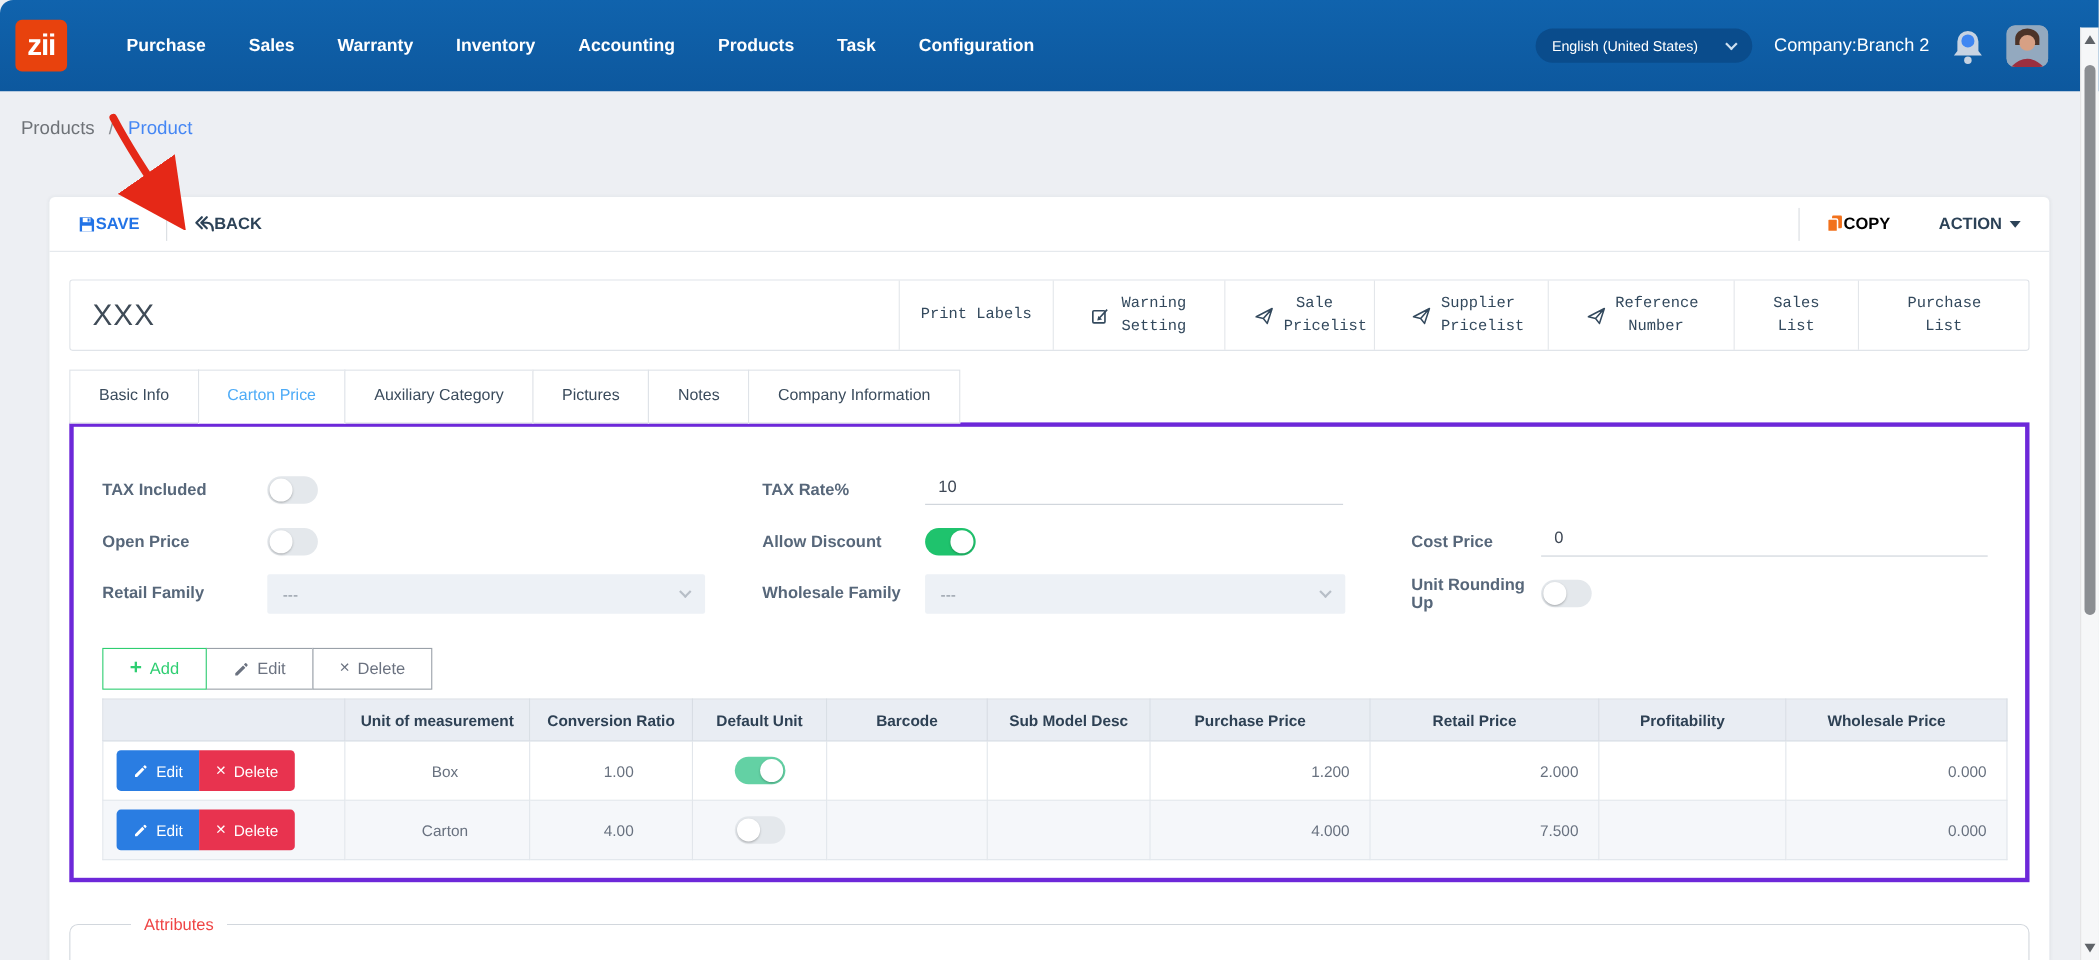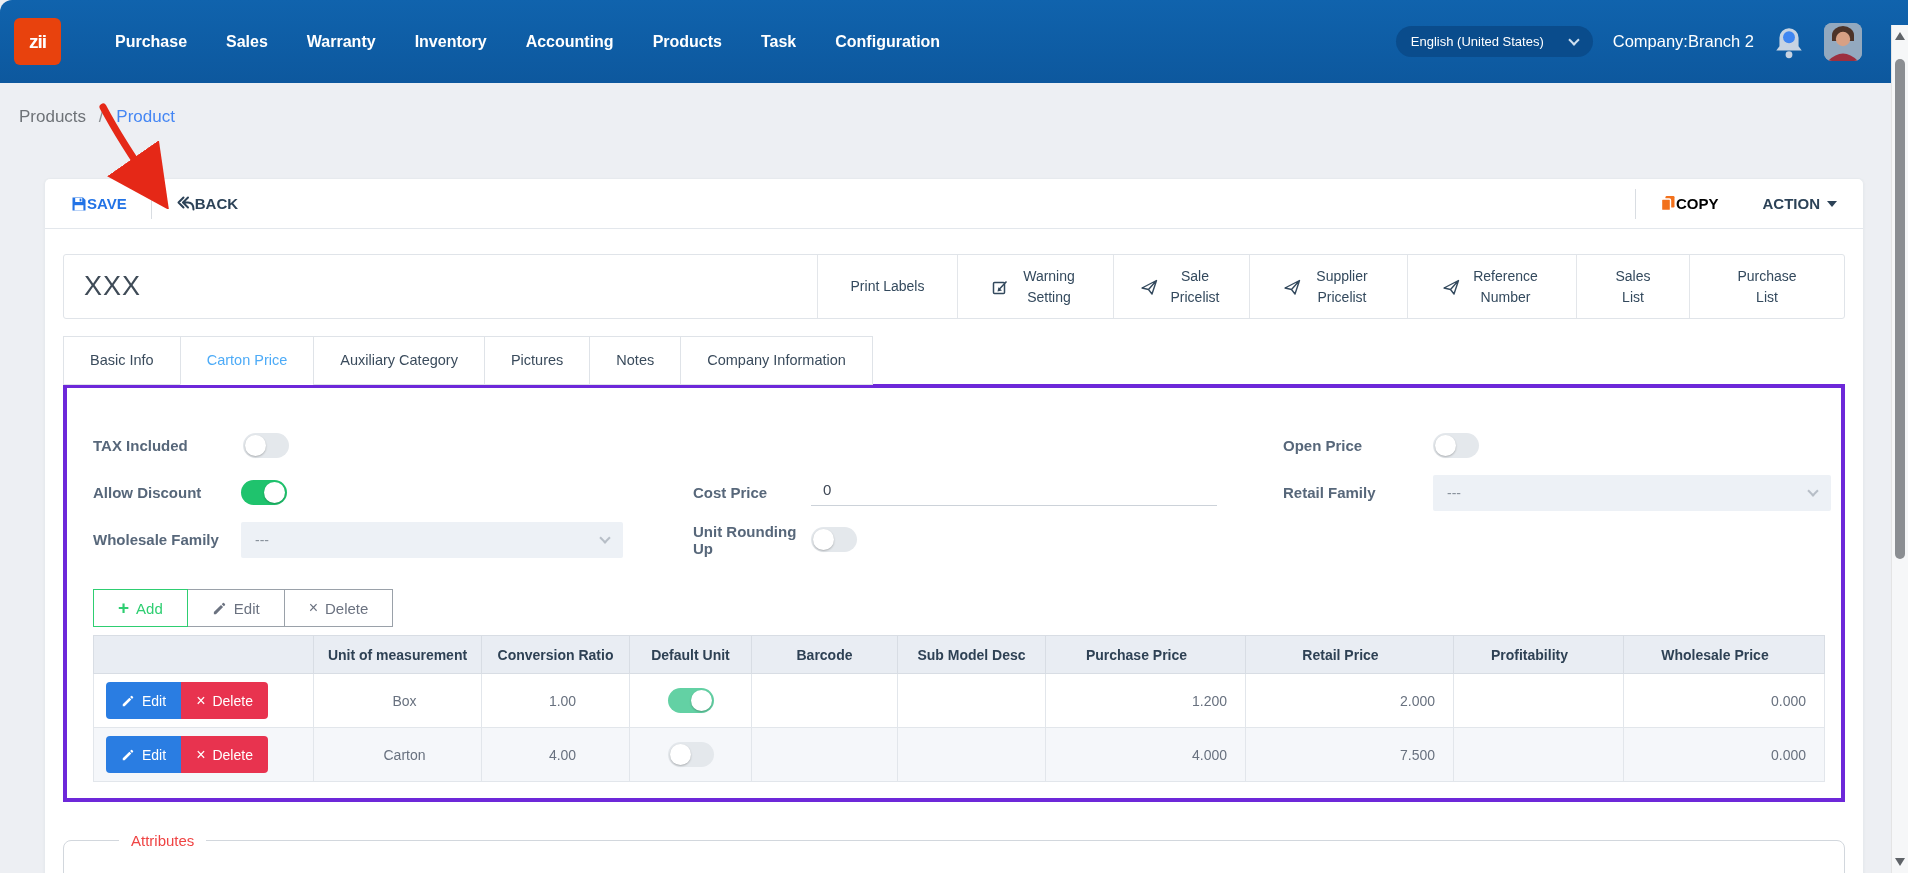--- a/index.html
+++ b/index.html
@@ -5,21 +5,21 @@
   * { margin:0; padding:0; box-sizing:border-box; }
   html,body { width:1908px; height:873px; }
   body { font-family:"Liberation Sans","DejaVu Sans",sans-serif; background:#edeff3; overflow:hidden; }
   #screen { position:relative; width:1908px; height:873px; background:#edeff3; }
 
   
   .navbar { position:absolute; left:0; top:0; width:1908px; height:83px;
     background:linear-gradient(#1063ad,#0d589e); border-top-left-radius:12px;
     display:flex; align-items:center; padding:0 46px 0 14px; }
   .logo { width:47px; height:47px; background:#e8420d; border-radius:6px; display:flex;
-    align-items:center; justify-content:center; color:#fff; font-size:19px; font-weight:bold;
+    align-items:center; justify-content:center; color:#fff; font-size:27px; font-weight:bold;
     letter-spacing:-1px; cursor:pointer;text-align:center; }
   .nav-menu { display:flex; gap:39px; margin-left:54px; }
   .nav-item { color:#fff; font-size:16px; font-weight:600; cursor:pointer; }
   .nav-right { margin-left:auto; display:flex; align-items:center; gap:20px; }
   .lang-pill { background:#0a4c8c; border-radius:16px; height:31px; padding:0 15px;
     display:flex; align-items:center; gap:26px; color:#fff; font-size:13px; cursor:pointer; }
   .chev-down { width:8px; height:8px; border-right:2px solid #cfe0f0; border-bottom:2px solid #cfe0f0;
     transform:rotate(45deg); margin-top:-4px; }
   .company { color:#fff; font-size:16.5px; }
   .bell { width:30px; height:34px; cursor:pointer; }
@@ -47,21 +47,21 @@
   .tb-copy { color:#000000; }
   .tb-action { color:#2c4257; margin-left:44px; }
   .v-div { width:1px; height:30px; background:#d9dde2; margin:0 24px; }
   .caret { width:0; height:0; border-left:5px solid transparent; border-right:5px solid transparent;
     border-top:6px solid #2c4257; margin-left:7px; }
   .tb-spacer { flex:1; }
 
   
   .phead { margin:25px 18px 0; border:1px solid #e0e4e9; border-radius:3px; display:flex; min-height:65px; }
   .phead-title { align-self:center; padding-left:20px; font-size:27px; font-weight:500; color:#3f4b57; letter-spacing:1px; }
-  .phead-actions { margin-left:auto; display:flex; align-items:stretch; }
+  .phead-actions { margin-left:auto; display:flex; align-items:stretch;font-family:Liberation Mono, monospace; }
   .pact { border-left:1px solid #e3e6ea; display:flex; align-items:center; justify-content:center;
     gap:9px; cursor:pointer; padding:6px 10px; }
   .pact-label { font-size:14px; color:#33495d; text-align:center; line-height:1.45; }
 
   
   .tabs { display:flex; margin:17px 18px -1px; position:relative; z-index:2; }
   .tab { border:1px solid #dfe3e8; background:#fff; padding:15px 26px 16px; font-size:14.5px;
     color:#3a4b5c; cursor:pointer; margin-left:-1px; }
   .tab:first-child { margin-left:0; }
   .tab.active { color:#4dabf7; border-bottom-color:#fff; }
@@ -265,20 +265,24 @@
       <div class="tab">Company Information</div>
     </div>
 
     <div class="tab-panel">
 
       <div class="form-grid">
 
         <div class="fcell c1">
           <span class="flabel">TAX Included</span>
           <div class="toggle"></div>
+        </div>
+        <div class="fcell c2">
+          <span class="flabel">TAX Rate%</span>
+          <input class="ul-input w380" value="10" style="">
         </div>
         <div class="fcell c3"></div>
 
         <div class="fcell c1">
           <span class="flabel">Open Price</span>
           <div class="toggle"></div>
         </div>
         <div class="fcell c2">
           <span class="flabel">Allow Discount</span>
           <div class="toggle on"></div>

